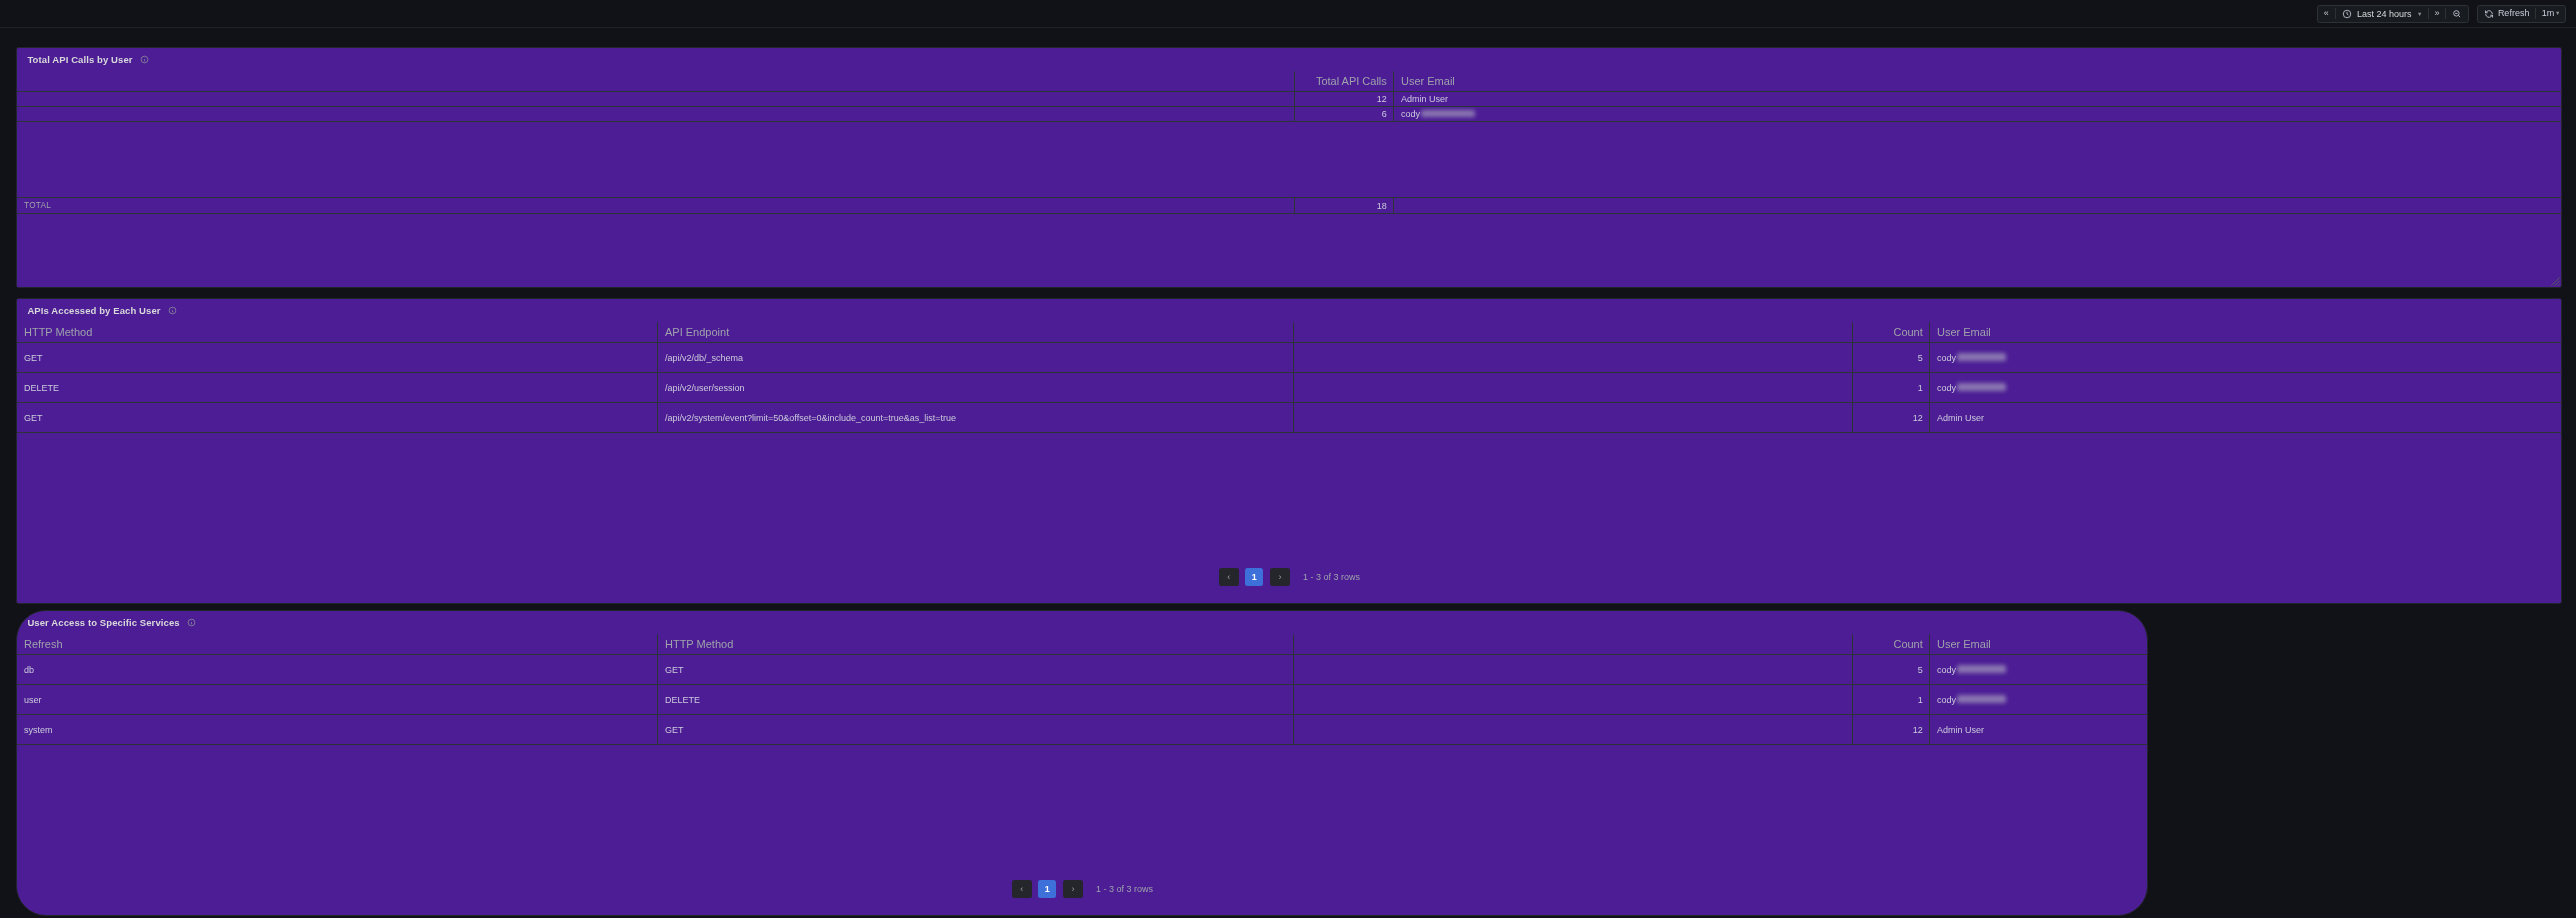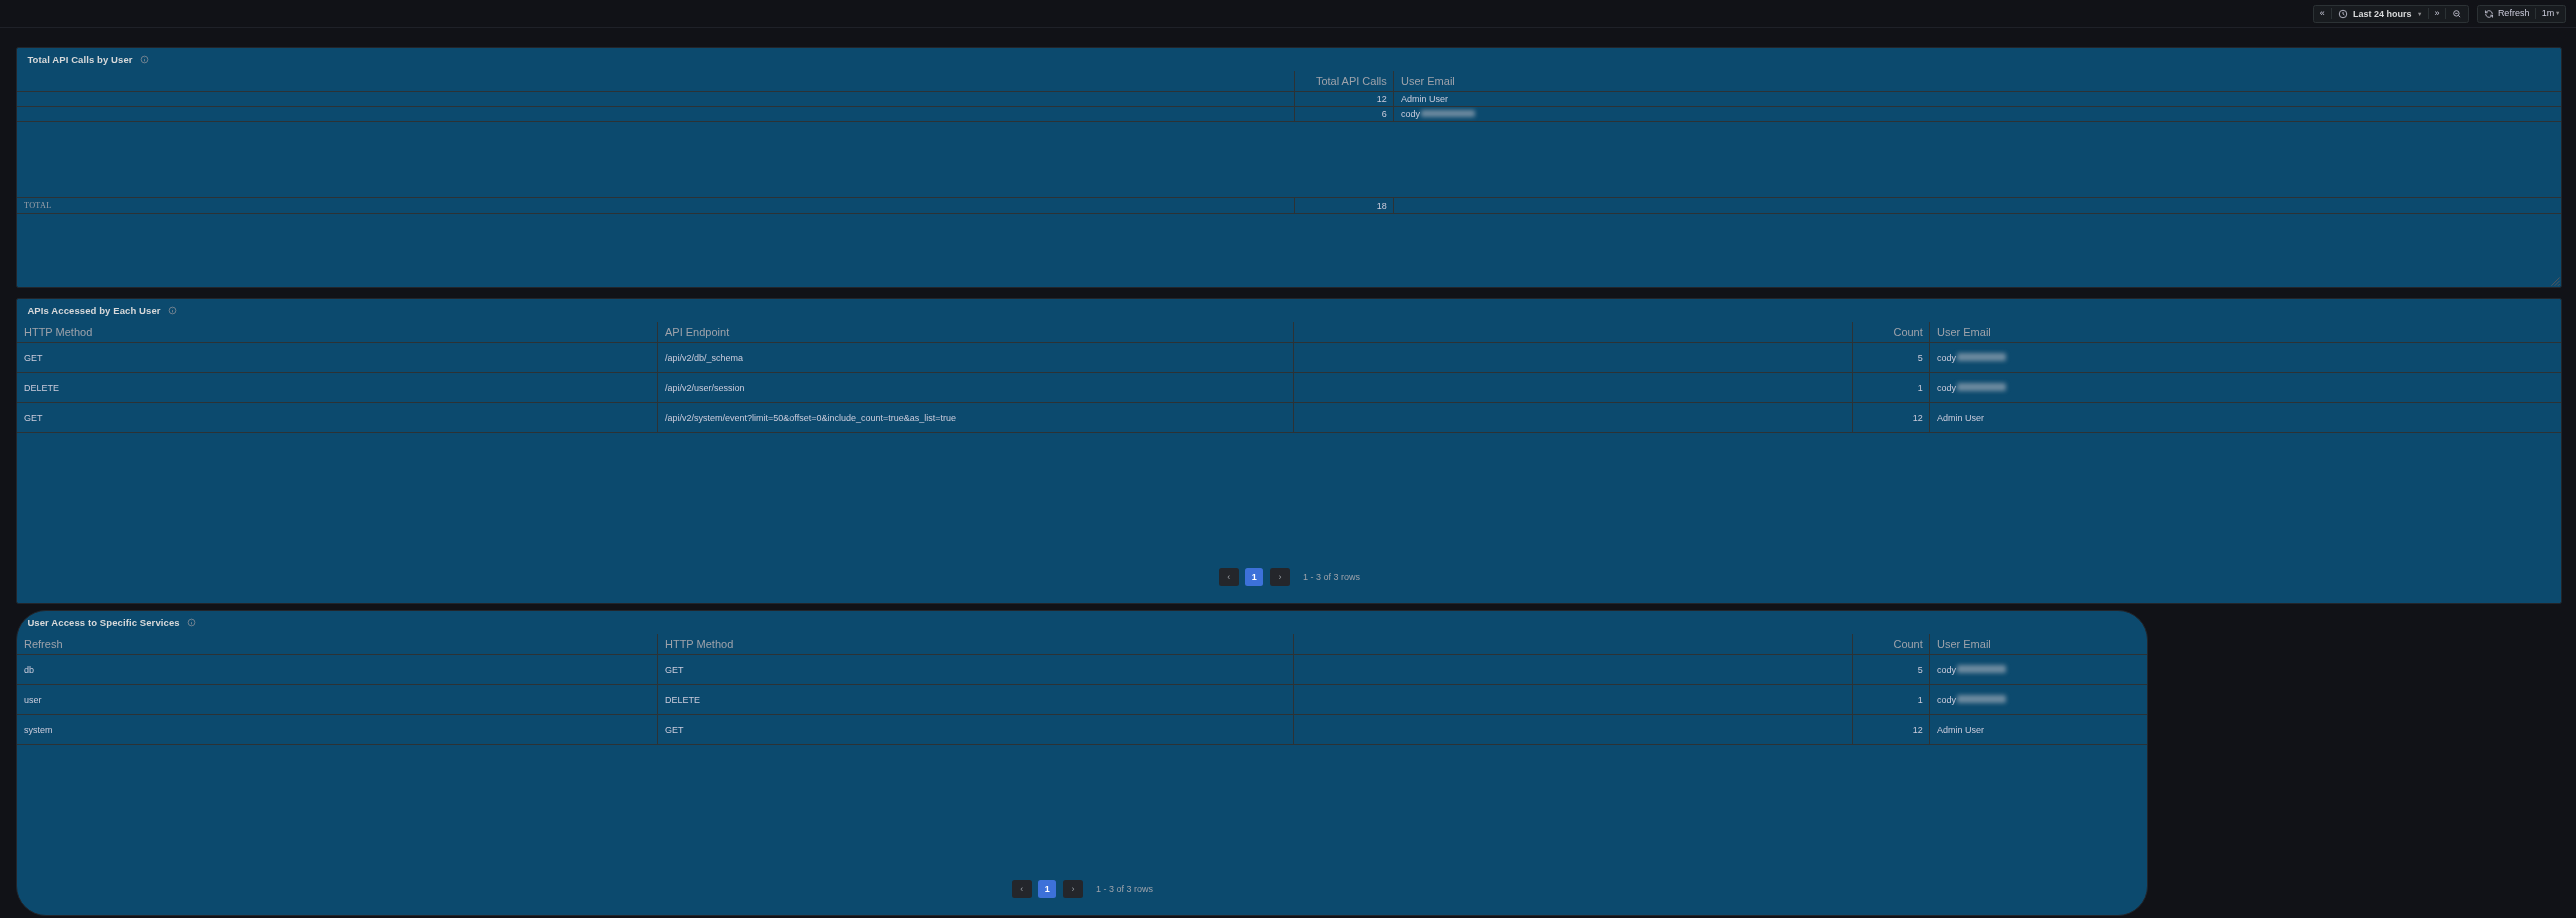--- a/index.html
+++ b/index.html
@@ -30,29 +30,29 @@
   .tb-btn {
     display: flex; align-items: center; justify-content: center;
     height: 16.4px; padding: 0 5.8px;
     color: #ccccdc; font-size: 9px; line-height: 1;
     background: transparent; border: none; cursor: pointer;
     white-space: nowrap;
   }
   .tb-btn .lbl { font-size: 9px; }
   .tb-sep { width: 0.8px; height: 11.5px; background: #2c3235; }
   .tb-range { display: flex; align-items: center; gap: 5px; padding: 0 6.6px; height: 16.4px; cursor: pointer; }
-  .tb-range .txt { font-size: 9px; color: #d8d9da; font-weight: 700; }
+  .tb-range .txt { font-size: 9px; color: #d8d9da; font-weight: 400; }
   .chev { font-size: 6.6px; color: #8e8e91; margin-left:1.6px; }
   .ico { display:inline-flex; align-items:center; justify-content:center; }
   .ico svg { display:block; }
 
   
   .panel {
     position: absolute;
-    background: #0c4a6e;
+    background: #4c1d95;
     border: 0.8px solid #22252b;
     border-radius: 2.5px;
   }
   .panel-header {
     height: 23px; display: flex; align-items: center; gap: 7.4px;
     padding: 0 10px;
   }
   .panel-title {
     font-size: 9.5px; font-weight: 600; color: #d8d9da; letter-spacing: 0.1px;
   }
@@ -218,21 +218,21 @@
         <div class="tcell" style="width:1278px; border-right:none;"></div>
       </div>
       <div class="trow blank-row">
         <div class="tcell" style="width:1278px; border-right:none;"></div>
       </div>
       <div class="trow blank-row" style="height:30px;">
         <div class="tcell" style="width:1278px; border-right:none;"></div>
       </div>
 
       <div class="total-row">
-        <div class="tcell" style="width:1278px;font-family:Liberation Serif, serif;">TOTAL</div>
+        <div class="tcell" style="width:1278px;">TOTAL</div>
         <div class="tcell num tot-val" style="width:99px;">18</div>
         <div class="tcell" style="flex:1;"></div>
       </div>
     </div>
 
     <div class="resize-grip">
       <svg width="11.5" height="11.5" viewBox="0 0 14 14">
         <path d="M13 3 L3 13 M13 7 L7 13 M13 11 L11 13" stroke="#55585e" stroke-width="1.2" fill="none"></path>
       </svg>
     </div>

